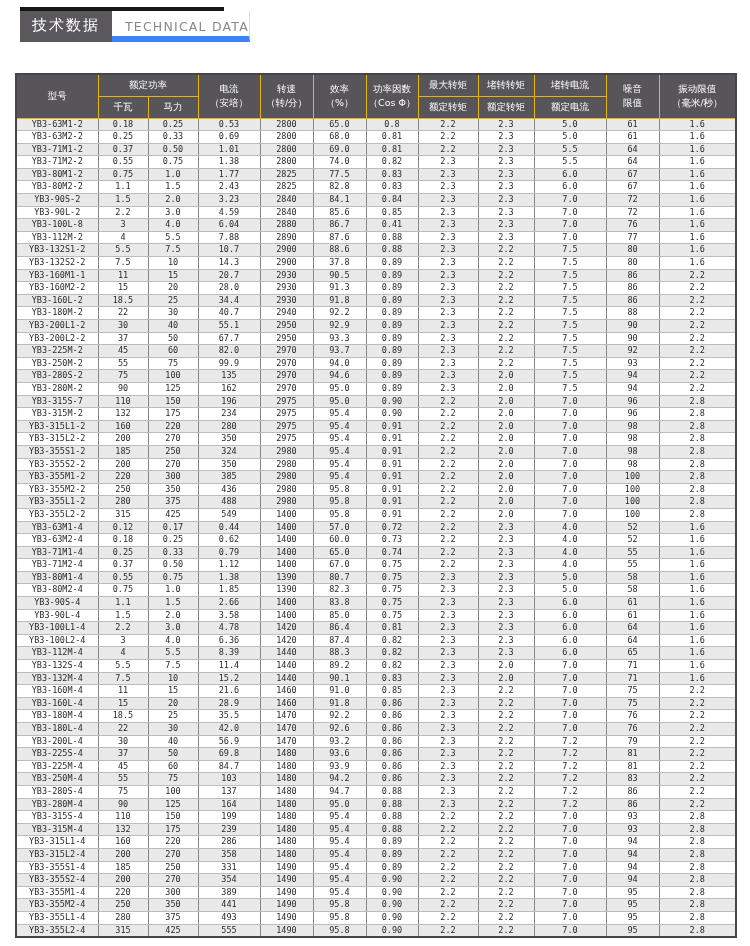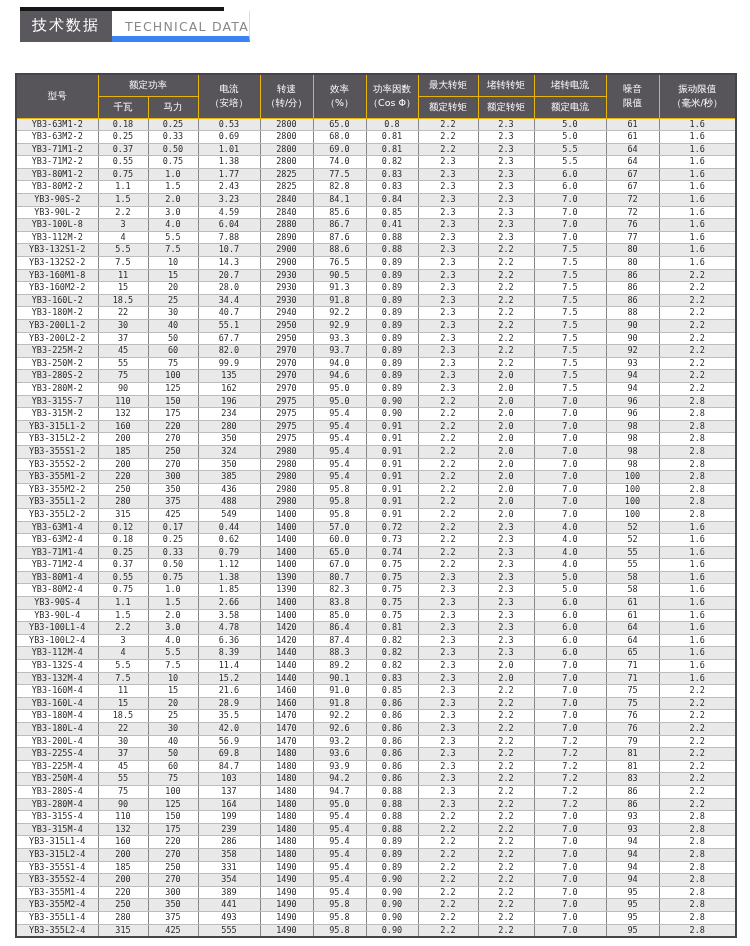--- a/index.html
+++ b/index.html
@@ -282,30 +282,30 @@
           <td>7.5</td>
           <td>80</td>
           <td>1.6</td>
         </tr>
         <tr>
           <td>YB3-132S2-2</td>
           <td>7.5</td>
           <td>10</td>
           <td>14.3</td>
           <td>2900</td>
-          <td>76.5</td>
+          <td>37.8</td>
           <td>0.89</td>
           <td>2.3</td>
           <td>2.2</td>
           <td>7.5</td>
           <td>80</td>
           <td>1.6</td>
         </tr>
         <tr class="alt">
-          <td>YB3-160M1-8</td>
+          <td>YB3-160M1-1</td>
           <td>11</td>
           <td>15</td>
           <td>20.7</td>
           <td>2930</td>
           <td>90.5</td>
           <td>0.89</td>
           <td>2.3</td>
           <td>2.2</td>
           <td>7.5</td>
           <td>86</td>

